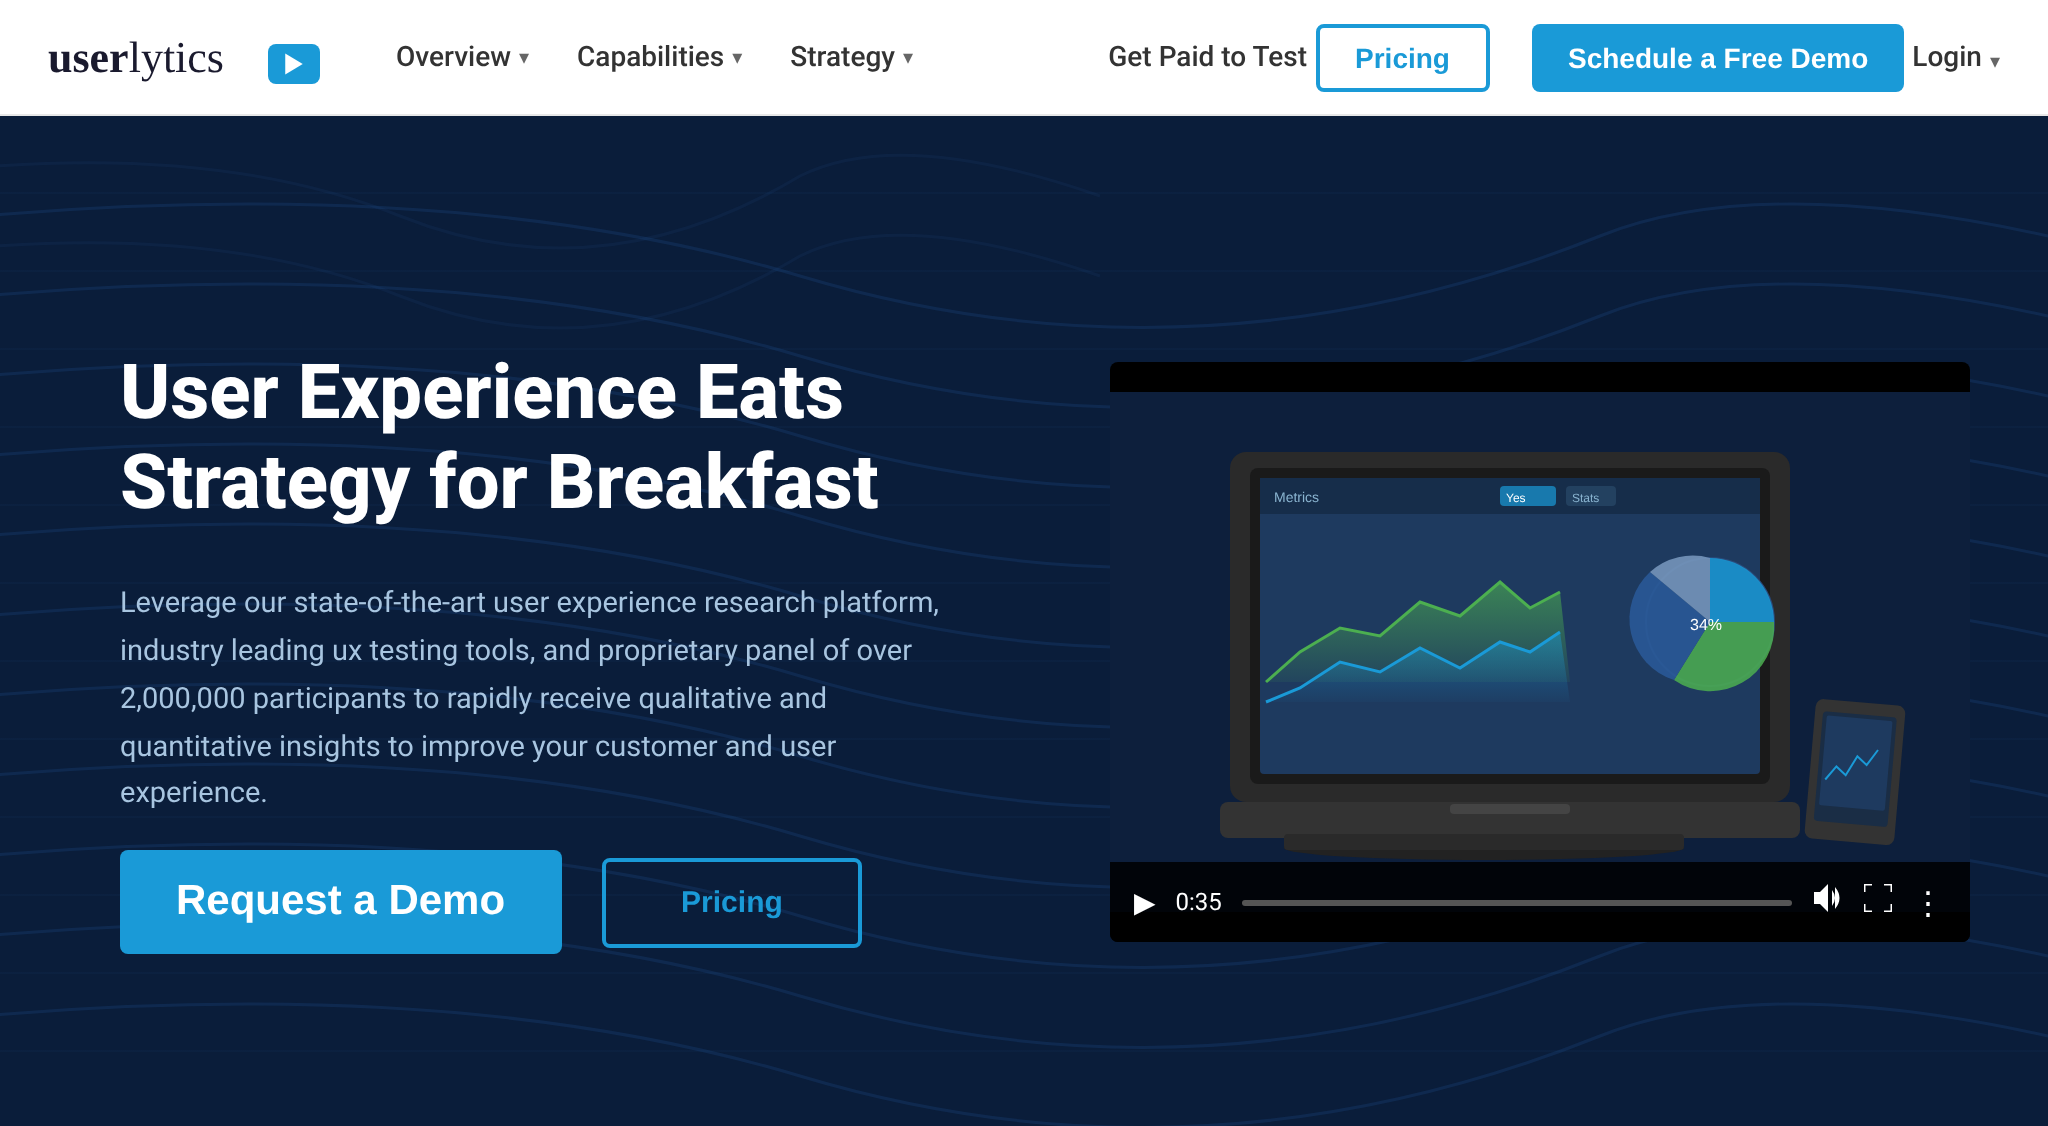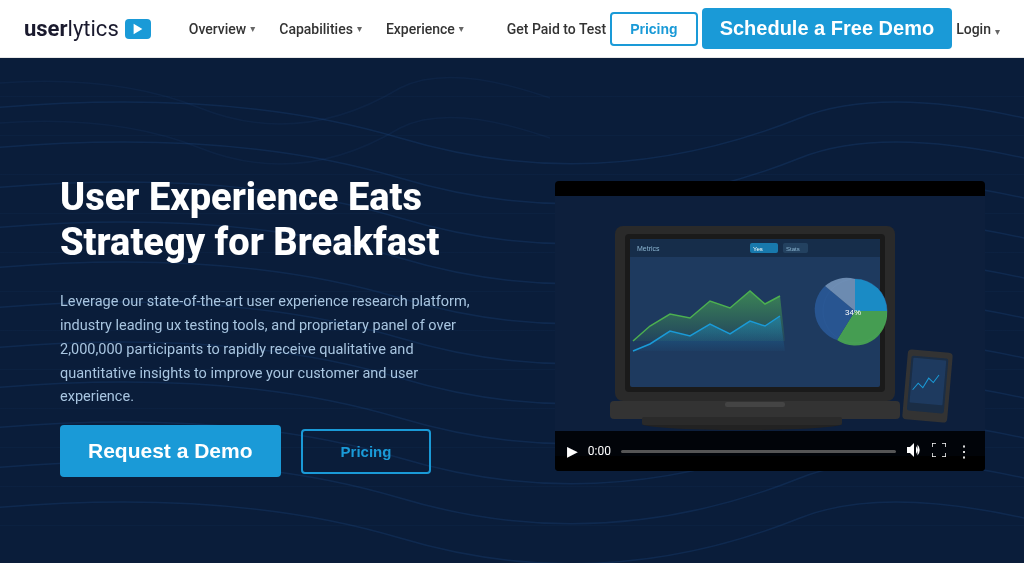--- a/index.html
+++ b/index.html
@@ -18,24 +18,25 @@
       display: flex;
       align-items: center;
       padding: 0 24px;
       border-bottom: 1px solid #e8e8e8;
       position: relative;
       z-index: 10;
     }
 
     .logo {
       display: flex;
-      align-items: center;
-      gap: 6px;
+      align-items: flex-end;
+      gap: 22px;
       margin-right: 28px;
       text-decoration: none;
+      font-family: Liberation Serif, serif;
     }
 
     .logo-text {
       font-size: 22px;
       font-weight: 700;
       color: #1a1a2e;
     }
 
     .logo-text span {
       color: #1a1a2e;
@@ -107,24 +108,25 @@
       cursor: pointer;
       white-space: nowrap;
     }
 
     .btn-demo {
       background: #1a9ad7;
       color: white;
       border: none;
       padding: 9px 18px;
       border-radius: 4px;
-      font-size: 20px;
+      font-size: 14px;
       font-weight: 600;
       cursor: pointer;
       white-space: nowrap;
+      margin-left: 17px;
     }
 
     .btn-login {
       font-size: 14px;
       font-weight: 500;
       color: #333;
       cursor: pointer;
       display: flex;
       align-items: flex-end;
       gap: 4px;
@@ -306,21 +308,21 @@
   <div class="nav-menu">
     <div class="nav-item">
       <span>Overview</span>
       <span class="chevron">▾</span>
     </div>
     <div class="nav-item">
       <span>Capabilities</span>
       <span class="chevron">▾</span>
     </div>
     <div class="nav-item">
-      <span>Experience</span>
+      <span>Strategy</span>
       <span class="chevron">▾</span>
     </div>
   </div>
 
   <div class="nav-right">
     <span class="nav-link">Get Paid to Test</span>
     <button class="btn-pricing">Pricing</button>
     <button class="btn-demo">Schedule a Free Demo</button>
     <span class="btn-login">
       <span>Login</span>
@@ -418,21 +420,21 @@
         <rect x="350" y="155" width="45" height="70" rx="4" fill="#333" transform="rotate(5, 372, 190)"></rect>
         <rect x="354" y="161" width="37" height="55" rx="2" fill="#1a2d45" transform="rotate(5, 372, 190)"></rect>
         <rect x="356" y="163" width="33" height="45" rx="1" fill="#1e3a5f" transform="rotate(5, 372, 190)"></rect>
 
         <path d="M358,195 L363,188 L368,192 L373,182 L378,186 L383,178" fill="none" stroke="#1a9ad7" stroke-width="1" transform="rotate(5, 372, 190)"></path>
       </svg>
 
       
       <div class="video-controls">
         <span class="play-btn">▶</span>
-        <span class="time-display">0:00</span>
+        <span class="time-display">0:35</span>
         <div class="progress-bar"></div>
         <span class="volume-icon">
           <svg width="16" height="14" viewBox="0 0 16 14" fill="white">
               <path d="M1,4 L1,10 L4,10 L8,14 L8,0 L4,4 Z M10,3 Q13,7 10,11 M11.5,1.5 Q16,7 11.5,12.5"></path>
             </svg>
         </span>
         <span class="fullscreen-icon">
           <svg width="14" height="14" viewBox="0 0 14 14" fill="white">
               <path d="M0,0 L4,0 M0,0 L0,4 M10,0 L14,0 M14,0 L14,4 M0,10 L0,14 M0,14 L4,14 M14,10 L14,14 M10,14 L14,14" stroke="white" stroke-width="1.5" fill="none"></path>
             </svg>

